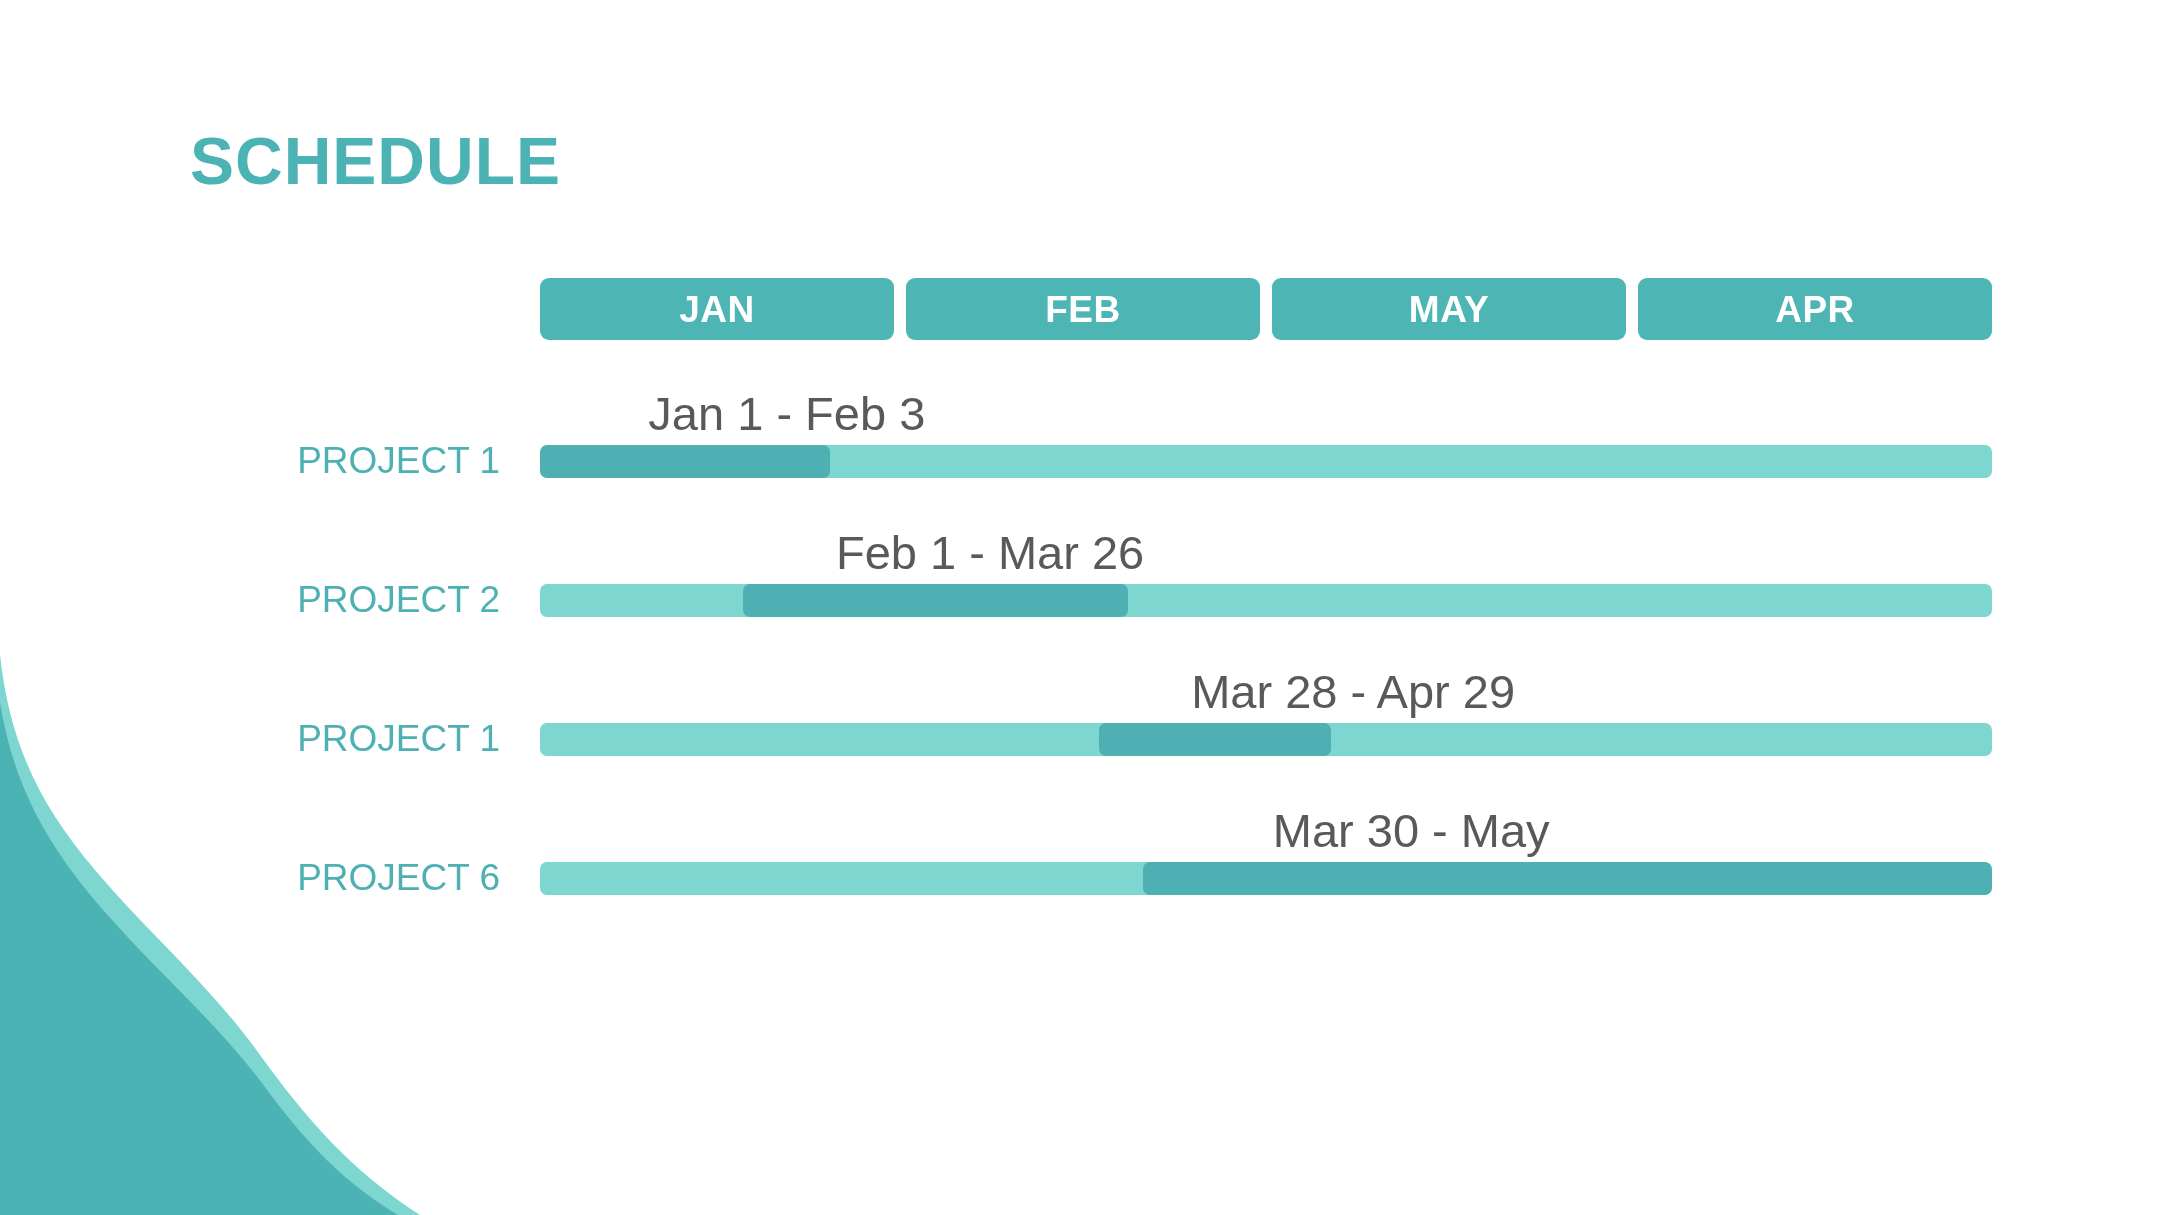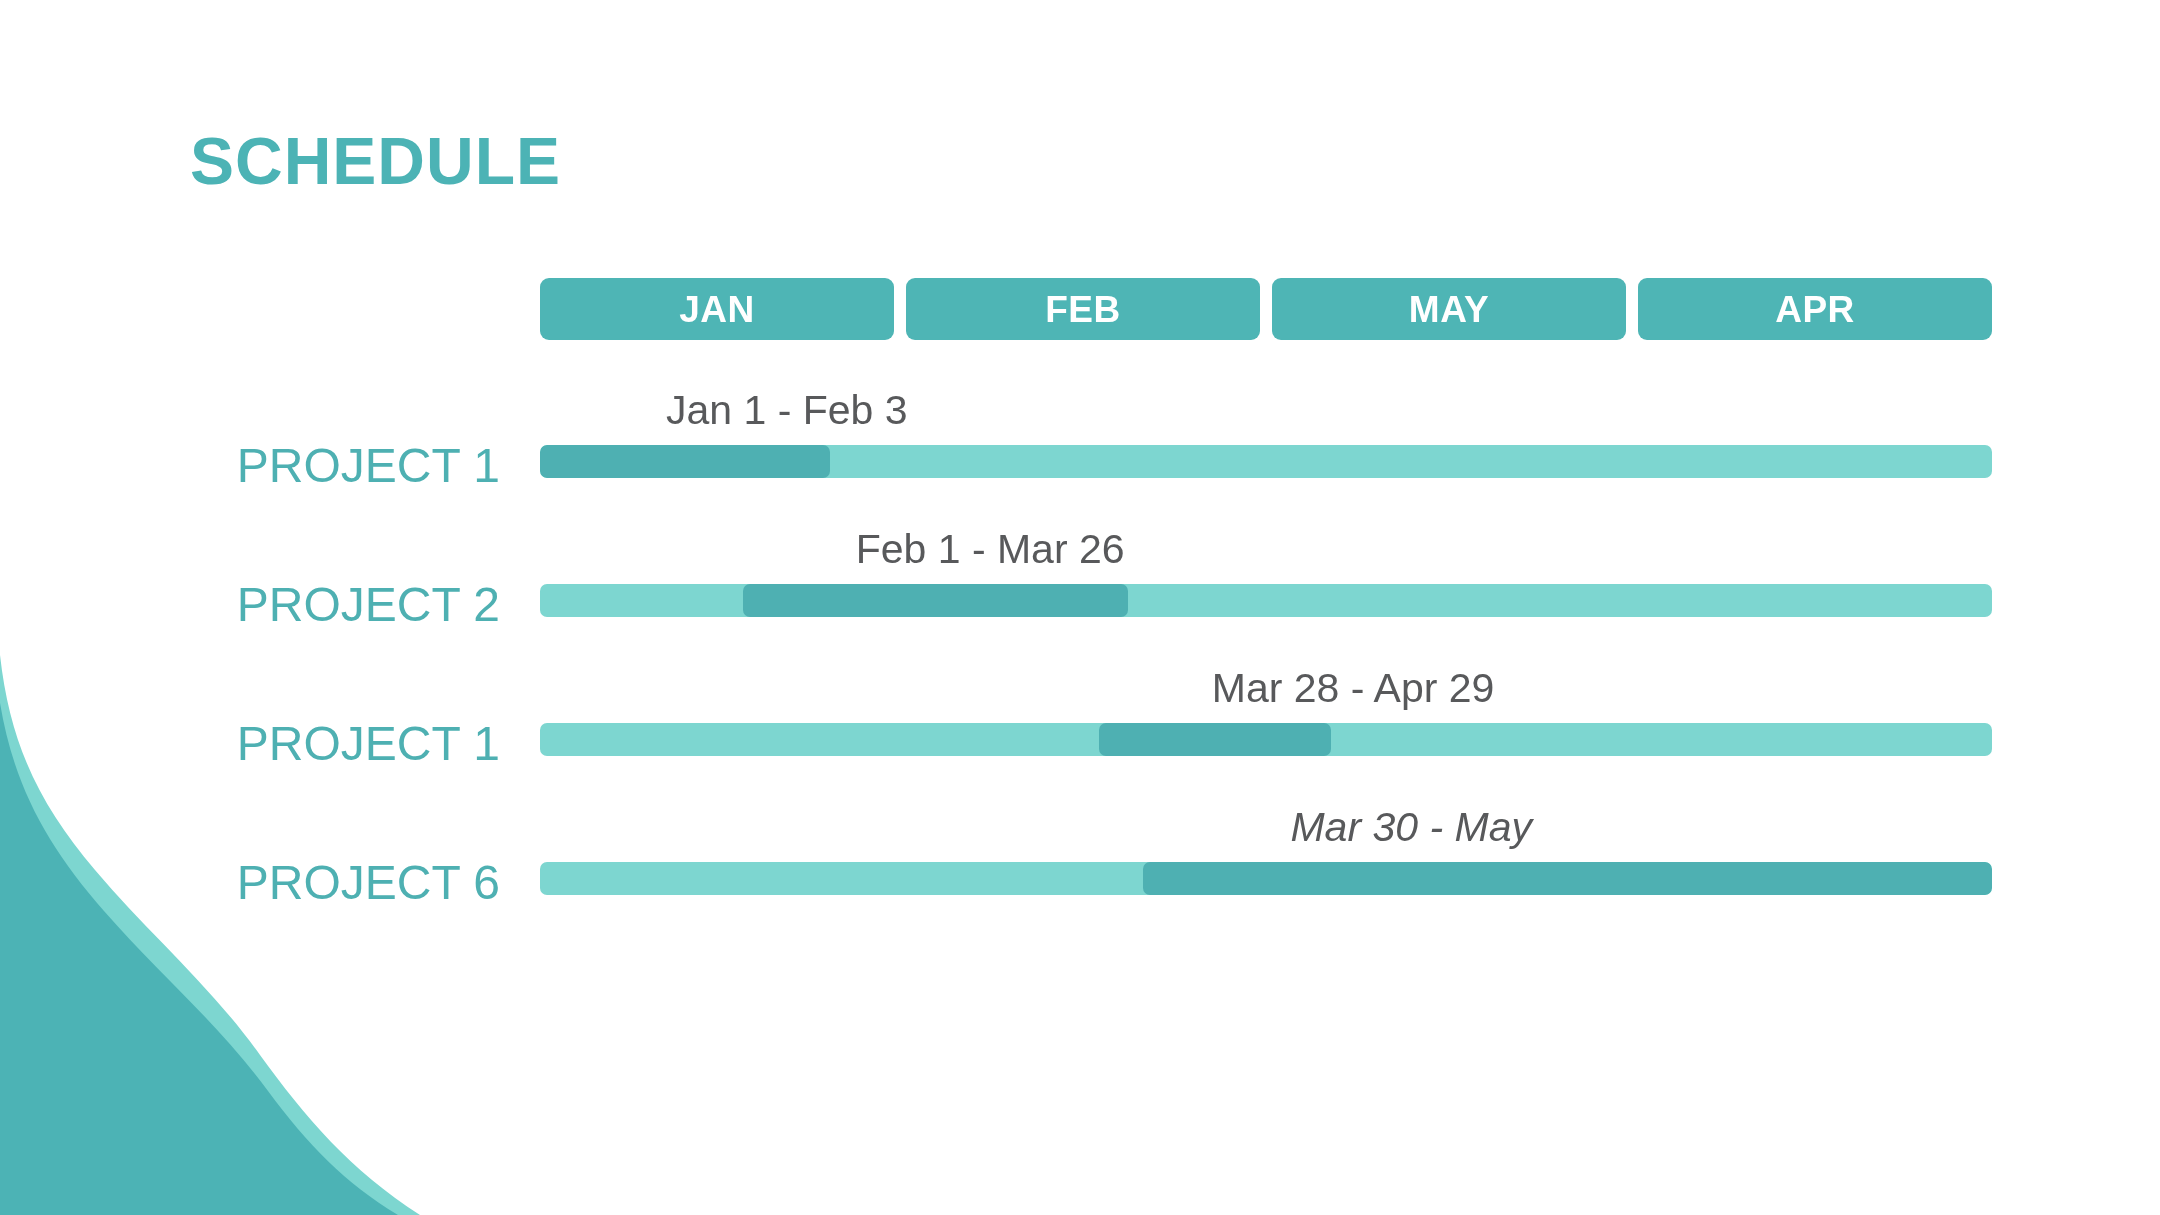--- a/index.html
+++ b/index.html
@@ -81,36 +81,36 @@
   .row {
     position: relative;
     height: 139px;
   }
   .row-label {
     position: absolute;
     left: 0;
     width: 500px;
     top: 52px;
     text-align: right;
-    font-size: 48px;
+    font-size: 37px;
     color: #4EB0B2;
     line-height: 1;
     white-space: nowrap;
   }
   .row-track-wrap {
     position: absolute;
     left: 540px;
     width: 1452px;
     top: 0;
   }
   .range-label {
     position: absolute;
     top: 0;
     transform: translateX(-50%);
-    font-size: 41px;
+    font-size: 47px;
     color: #58595B;
     line-height: 1;
     white-space: nowrap;
   }
   .track {
     position: absolute;
     top: 55px;
     left: 0;
     width: 1452px;
     height: 33px;
@@ -181,21 +181,21 @@
         <div class="range-label" style="left: 56%;">Mar 28 - Apr 29</div>
         <div class="track">
           <div class="fill" style="left: 38.5%; width: 16%;"></div>
         </div>
       </div>
     </div>
 
     <div class="row">
       <div class="row-label">PROJECT 6</div>
       <div class="row-track-wrap">
-        <div class="range-label" style="left: 60%; font-style: italic;">Mar 30 - May</div>
+        <div class="range-label" style="left: 60%;">Mar 30 - May</div>
         <div class="track">
           <div class="fill" style="left: 41.5%; width: 58.5%;"></div>
         </div>
       </div>
     </div>
 
   </div>
 </div>
 
 </body></html>

